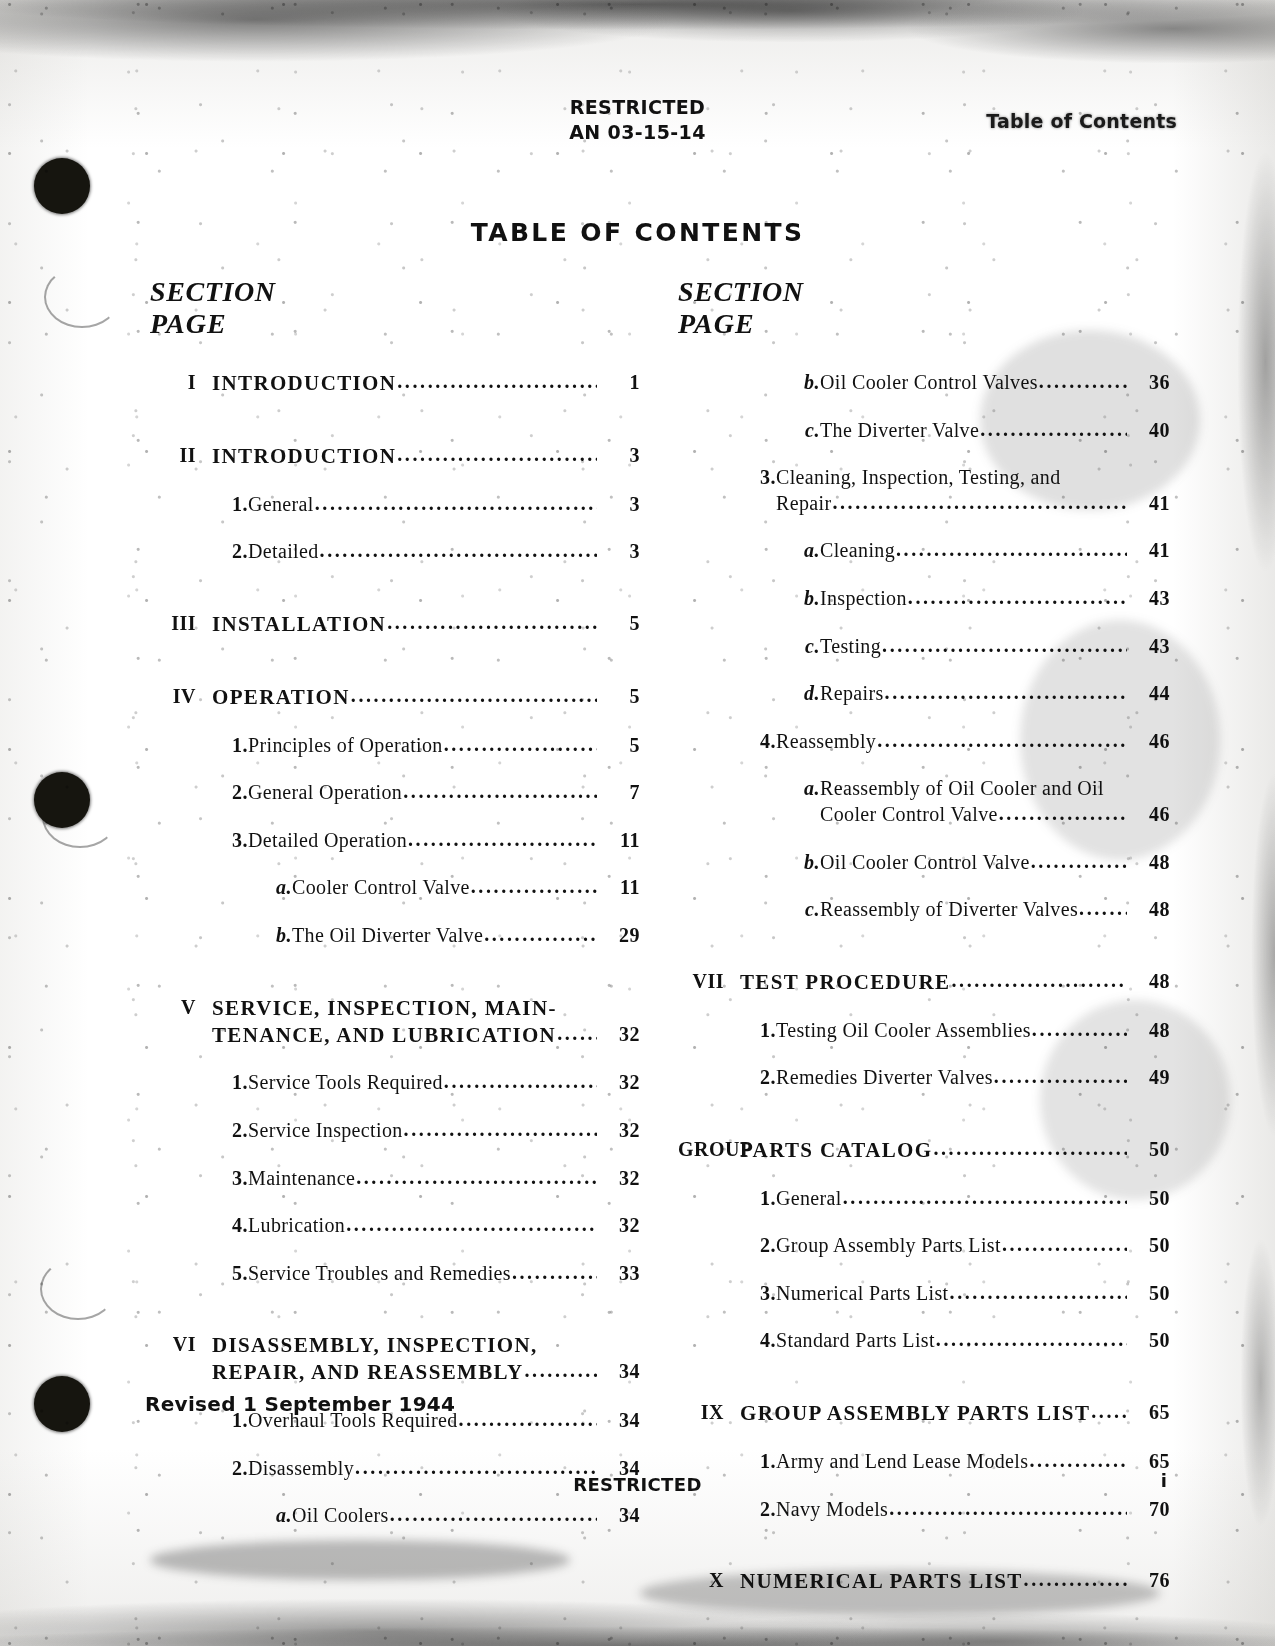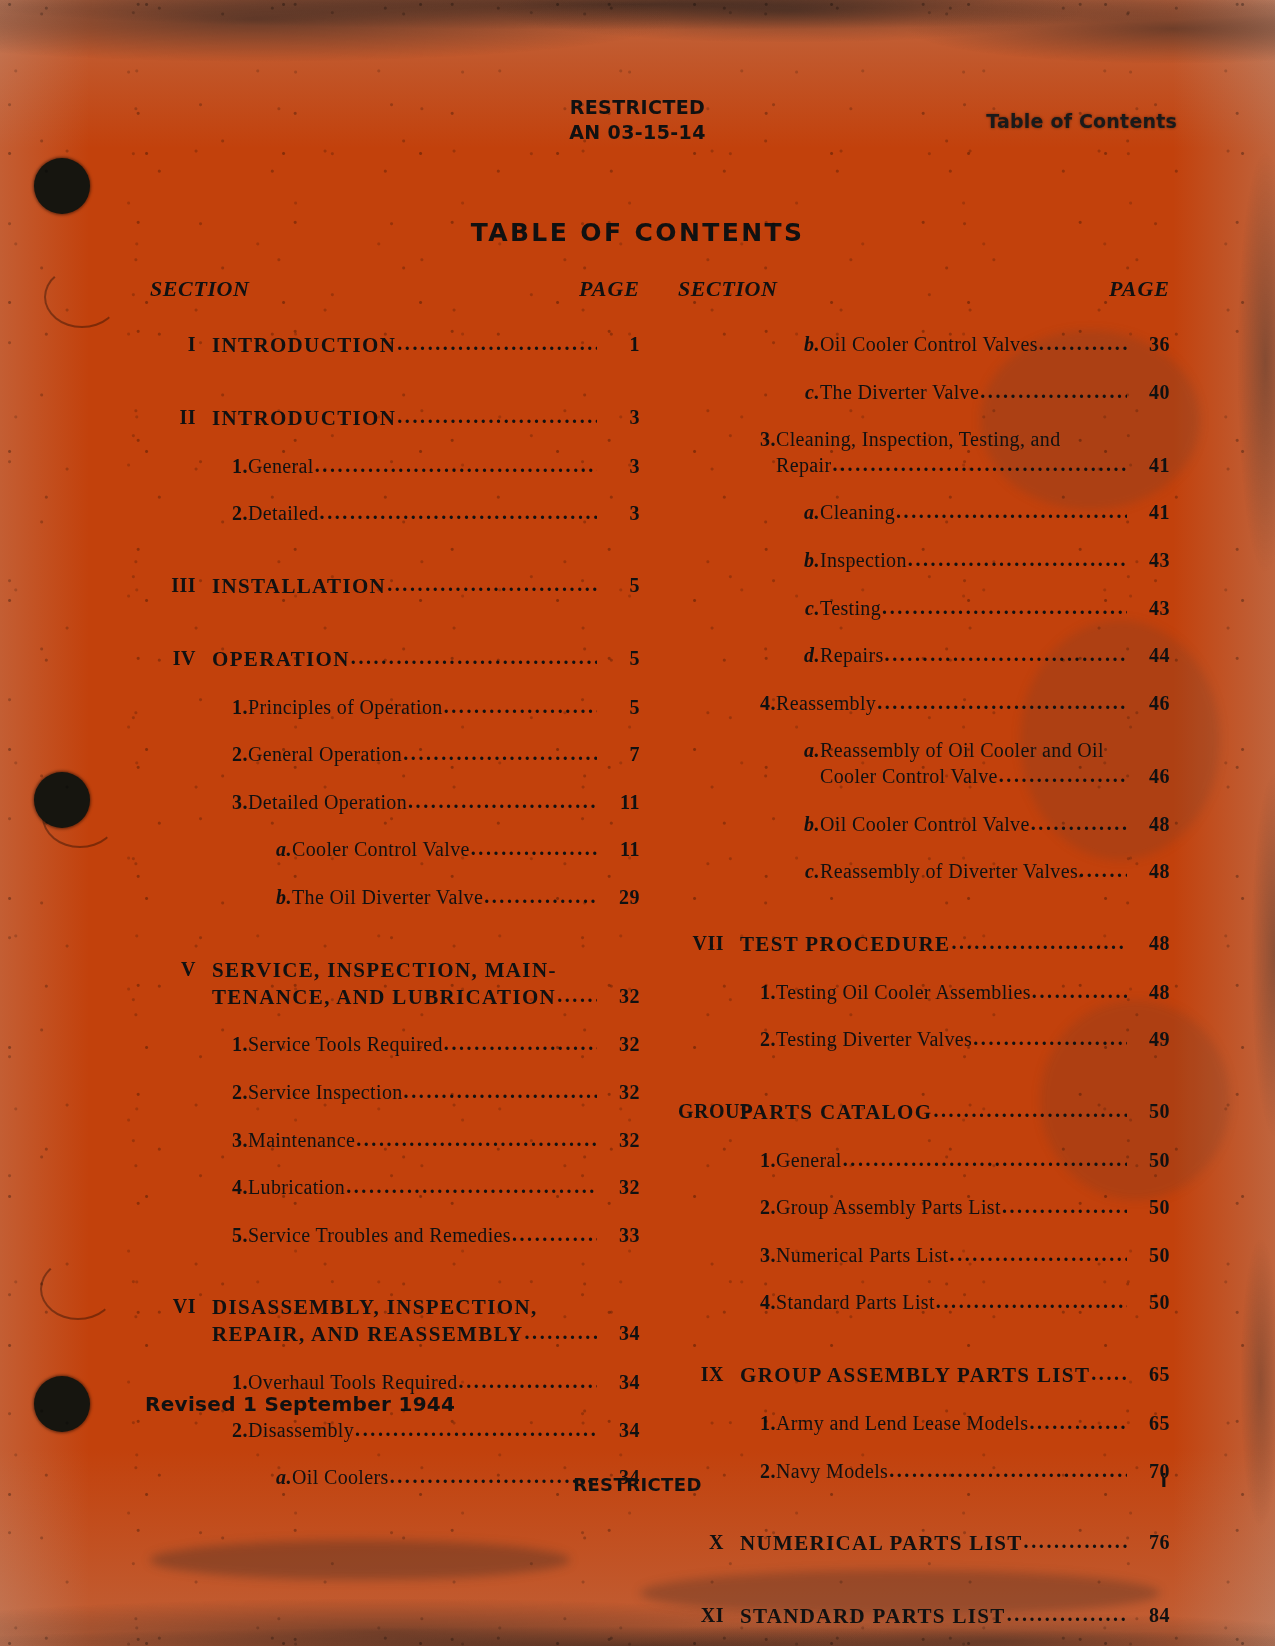--- a/index.html
+++ b/index.html
@@ -5,21 +5,21 @@
   html, body {
     margin: 0;
     padding: 0;
     background: #6e6e6e;
   }
   .page {
     position: relative;
     width: 1275px;
     height: 1646px;
     margin: 0 auto;
-    background: #c2410c;
+    background: #ffffff;
     overflow: hidden;
     font-family: "Liberation Serif", serif;
     color: #111;
   }
 
   
   .scan-noise {
     position: absolute;
     inset: 0;
     pointer-events: none;
@@ -136,26 +136,27 @@
   .col {
     position: absolute;
     top: 276px;
     z-index: 10;
   }
   .col-left  { left: 150px;  width: 490px; }
   .col-right { left: 678px;  width: 492px; }
 
   .col-head {
     display: flex;
-    justify-content: space-between;
+    justify-content: center;
     font-style: italic;
     font-weight: bold;
-    font-size: 22px;
+    font-size: 28px;
     letter-spacing: .6px;
     margin-bottom: 30px;
+    flex-direction: column;
   }
   .col-head .ch-page { letter-spacing: 1px; }
 
   
   .entry {
     display: flex;
     align-items: flex-start;
     font-size: 20px;
     line-height: 1.28;
   }
@@ -655,21 +656,21 @@
               <span class="lbl">Testing Oil Cooler Assemblies</span>
               <span class="dots">......................................................................</span>
               <span class="pg">48</span>
             </div>
           </div>
         </div>
         <div class="entry lvl-num indent-1 gap-sm">
           <span class="rn">2.</span>
           <div class="body">
             <div class="line">
-              <span class="lbl">Testing Diverter Valves</span>
+              <span class="lbl">Remedies Diverter Valves</span>
               <span class="dots">......................................................................</span>
               <span class="pg">49</span>
             </div>
           </div>
         </div>
         <div class="entry lvl-sec gap-lg">
           <span class="rn">GROUP</span>
           <div class="body">
             <div class="line">
               <span class="lbl">PARTS CATALOG</span>

